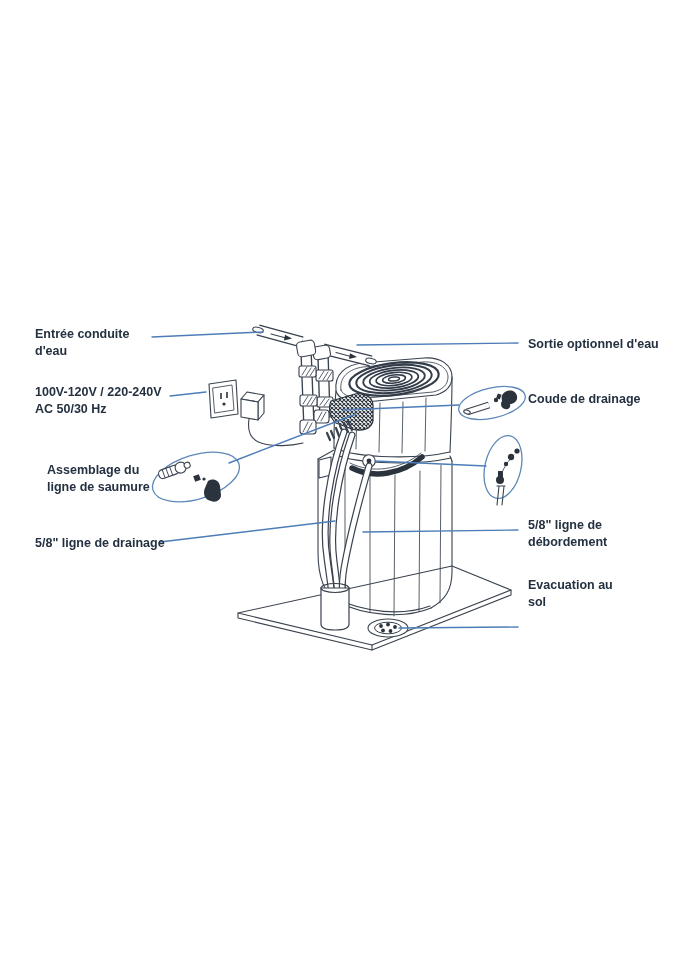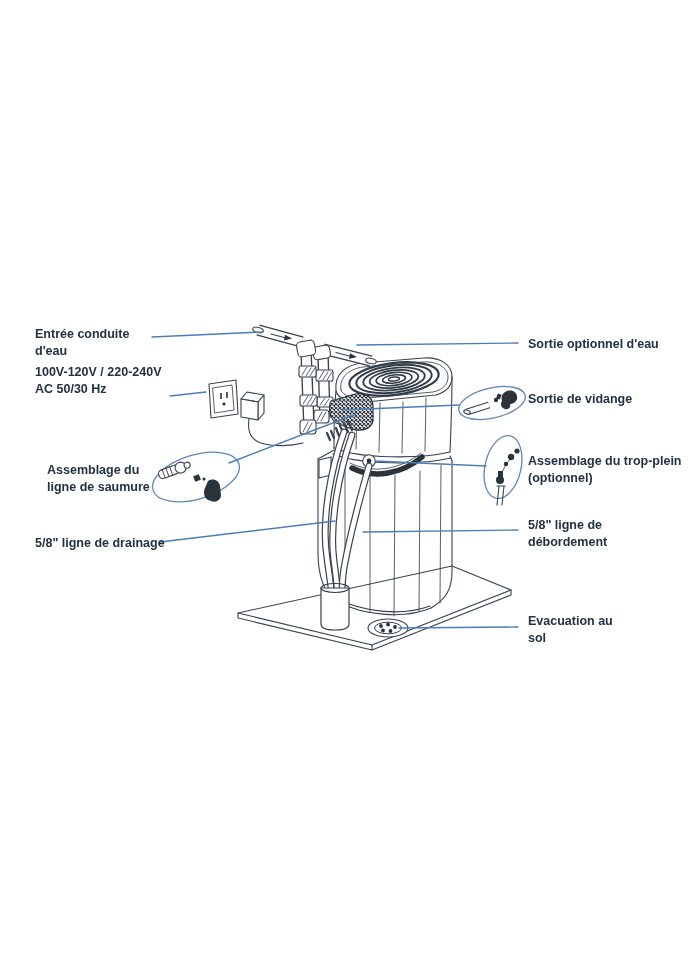--- a/index.html
+++ b/index.html
@@ -226,44 +226,40 @@
       <line class="leader" x1="375" y1="461" x2="486" y2="466"></line>
       <line class="leader" x1="363" y1="532" x2="518" y2="530"></line>
       <line class="leader" x1="399" y1="628" x2="518" y2="627"></line>
     </g>
   </svg>
 
   <div class="lbl" style="left:35px;top:326px">
     <span>Entrée conduite</span>
     <span>d'eau</span>
   </div>
-  <div class="lbl" style="left:35px;top:364px">
+  <div class="lbl" style="left:35px;top:384px">
     <span>100V-120V / 220-240V</span>
     <span>AC 50/30 Hz</span>
   </div>
   <div class="lbl" style="left:47px;top:462px">
     <span>Assemblage du</span>
     <span>ligne de saumure</span>
   </div>
   <div class="lbl" style="left:35px;top:535px">
     <span>5/8" ligne de drainage</span>
   </div>
 
   <div class="lbl" style="left:528px;top:336px">
     <span>Sortie optionnel d'eau</span>
   </div>
   <div class="lbl" style="left:528px;top:391px">
-    <span>Sortie de vidange</span>
-  </div>
-  <div class="lbl" style="left:528px;top:453px">
-    <span>Assemblage du trop-plein</span>
-    <span>(optionnel)</span>
+    <span>Coude de drainage</span>
   </div>
   <div class="lbl" style="left:528px;top:517px">
     <span>5/8" ligne de</span>
     <span>débordement</span>
   </div>
-  <div class="lbl" style="left:528px;top:613px">
+  <div class="lbl" style="left:528px;top:577px">
     <span>Evacuation au</span>
     <span>sol</span>
   </div>
 
 </div>
 
 </body></html>

